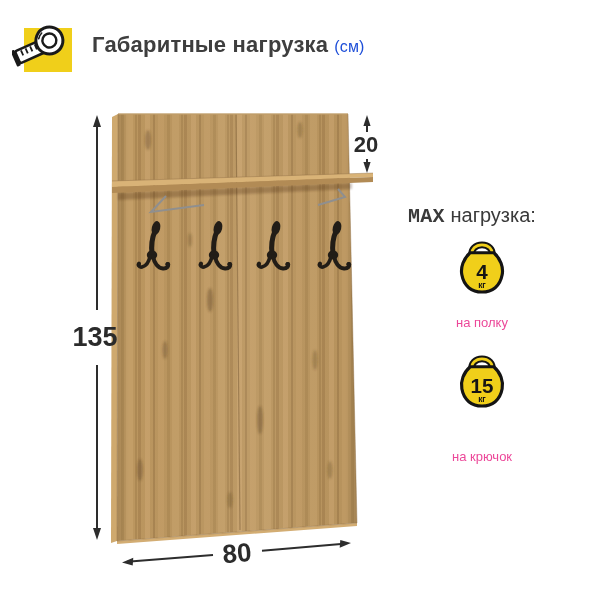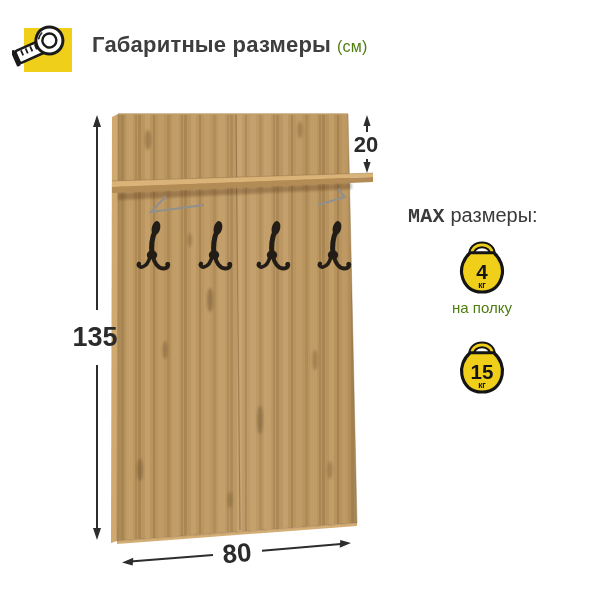--- a/index.html
+++ b/index.html
@@ -12,38 +12,38 @@
   
   .header{
     position:absolute;left:12px;top:14px;
     display:flex;align-items:center;gap:16px;
   }
   .header .title{
     font-size:22px;font-weight:600;color:#3e3e3e;letter-spacing:.2px;
     white-space:nowrap;
   }
   .header .unit{
-    font-size:16px;font-weight:400;color:#4d7c0f;margin-left:6px;
+    font-size:16px;font-weight:400;color:#1d4ed8;margin-left:6px;
   }
   
   .diagram{position:absolute;left:0;top:0;}
   
   .max-col{
     position:absolute;left:404px;top:204px;width:156px;
     display:flex;flex-direction:column;align-items:center;
   }
   .max-title{
     align-self:flex-start;font-size:20px;color:#3a3a3a;margin:0 0 10px 4px;
     white-space:nowrap;
   }
   .max-title b{font-weight:800;letter-spacing:.3px;font-family:Liberation Mono, monospace;}
   .load-item{display:flex;flex-direction:column;align-items:center;}
   .load-item + .load-item{margin-top:22px;gap:20px;}
   .load-label{
-    margin-top:4px;font-size:15px;color:#4d7c0f;white-space:nowrap;
+    margin-top:20px;font-size:13px;color:#ec4899;white-space:nowrap;
   }
   svg text.dim{
     font-family:"Liberation Sans",sans-serif;
     font-weight:700;fill:#2b2b2b;
   }
 </style>
 </head>
 <body>
 
 <div class="header">
@@ -55,21 +55,21 @@
       <line x1="9" y1="27.5" x2="9" y2="33" stroke="#1a1a1a" stroke-width="1.8"></line>
       <line x1="14" y1="27.5" x2="14" y2="33" stroke="#1a1a1a" stroke-width="1.8"></line>
       <line x1="19" y1="27.5" x2="19" y2="33" stroke="#1a1a1a" stroke-width="1.8"></line>
       <line x1="24" y1="27.5" x2="24" y2="33" stroke="#1a1a1a" stroke-width="1.8"></line>
       <circle cx="39" cy="30" r="13.5" fill="#ffffff" stroke="#1a1a1a" stroke-width="3"></circle>
       <circle cx="39" cy="30" r="7" fill="#ffffff" stroke="#1a1a1a" stroke-width="2.4"></circle>
       <path d="M30,24 a11,11 0 0 1 5,-4" fill="none" stroke="#1a1a1a" stroke-width="1.6" stroke-linecap="round"></path>
     </g>
   </svg>
   <div class="title">
-    <span>Габаритные размеры</span><span class="unit">(см)</span>
+    <span>Габаритные нагрузка</span><span class="unit">(см)</span>
   </div>
 </div>
 
 <svg class="diagram" width="600" height="600" viewBox="0 0 600 600">
   <defs>
     <pattern id="woodgrain" width="46" height="430" patternUnits="userSpaceOnUse">
       <rect width="46" height="430" fill="#BB965F"></rect>
       <rect x="0" width="3" height="430" fill="#A07A49" opacity=".55"></rect>
       <rect x="7" width="5" height="430" fill="#CDA772" opacity=".6"></rect>
       <rect x="15" width="2" height="430" fill="#8F6C3F" opacity=".4"></rect>
@@ -157,35 +157,36 @@
   <g stroke="#2D2D2D" fill="#2D2D2D">
     <polygon points="122,562.5 133.3,557.8 132.7,565.4" stroke="none"></polygon>
     <line x1="127" y1="561.8" x2="213" y2="554.9" stroke-width="2"></line>
     <line x1="262" y1="550.7" x2="341" y2="544.1" stroke-width="2"></line>
     <polygon points="351,543 340.3,540.1 339.7,547.7" stroke="none"></polygon>
     <text class="dim" x="237" y="562" font-size="26" text-anchor="middle" stroke="none" transform="rotate(-4.8 237 554)">80</text>
   </g>
 </svg>
 
 <div class="max-col">
-  <p class="max-title"><b>MAX</b><span> размеры:</span></p>
+  <p class="max-title"><b>MAX</b><span> нагрузка:</span></p>
 
   <div class="load-item">
     <svg width="48" height="57" viewBox="0 0 48 58">
       <path d="M14,19 C10,3 38,3 34,19" fill="none" stroke="#141414" stroke-width="7"></path>
       <path d="M14,19 C10,3 38,3 34,19" fill="none" stroke="#F0CF1A" stroke-width="2.8"></path>
       <path d="M12,15 L36,15 C43,21 46,30 44.5,37.5 C42.5,49 34.5,55 24,55 C13.5,55 5.5,49 3.5,37.5 C2,30 5,21 12,15 Z" fill="#F0CF1A" stroke="#141414" stroke-width="3.2" stroke-linejoin="round"></path>
       <text x="24" y="42" font-size="21" font-weight="bold" text-anchor="middle" fill="#151515" font-family="Liberation Sans, sans-serif">4</text>
       <text x="24" y="50.5" font-size="8.5" font-weight="bold" text-anchor="middle" fill="#151515" font-family="Liberation Sans, sans-serif">кг</text>
     </svg>
     <div class="load-label">на полку</div>
   </div>
 
   <div class="load-item">
     <svg width="48" height="57" viewBox="0 0 48 58">
       <path d="M14,19 C10,3 38,3 34,19" fill="none" stroke="#141414" stroke-width="7"></path>
       <path d="M14,19 C10,3 38,3 34,19" fill="none" stroke="#F0CF1A" stroke-width="2.8"></path>
       <path d="M12,15 L36,15 C43,21 46,30 44.5,37.5 C42.5,49 34.5,55 24,55 C13.5,55 5.5,49 3.5,37.5 C2,30 5,21 12,15 Z" fill="#F0CF1A" stroke="#141414" stroke-width="3.2" stroke-linejoin="round"></path>
       <text x="24" y="42" font-size="21" font-weight="bold" text-anchor="middle" fill="#151515" font-family="Liberation Sans, sans-serif">15</text>
       <text x="24" y="50.5" font-size="8.5" font-weight="bold" text-anchor="middle" fill="#151515" font-family="Liberation Sans, sans-serif">кг</text>
     </svg>
+    <div class="load-label">на крючок</div>
   </div>
 </div>
 
 </body></html>

